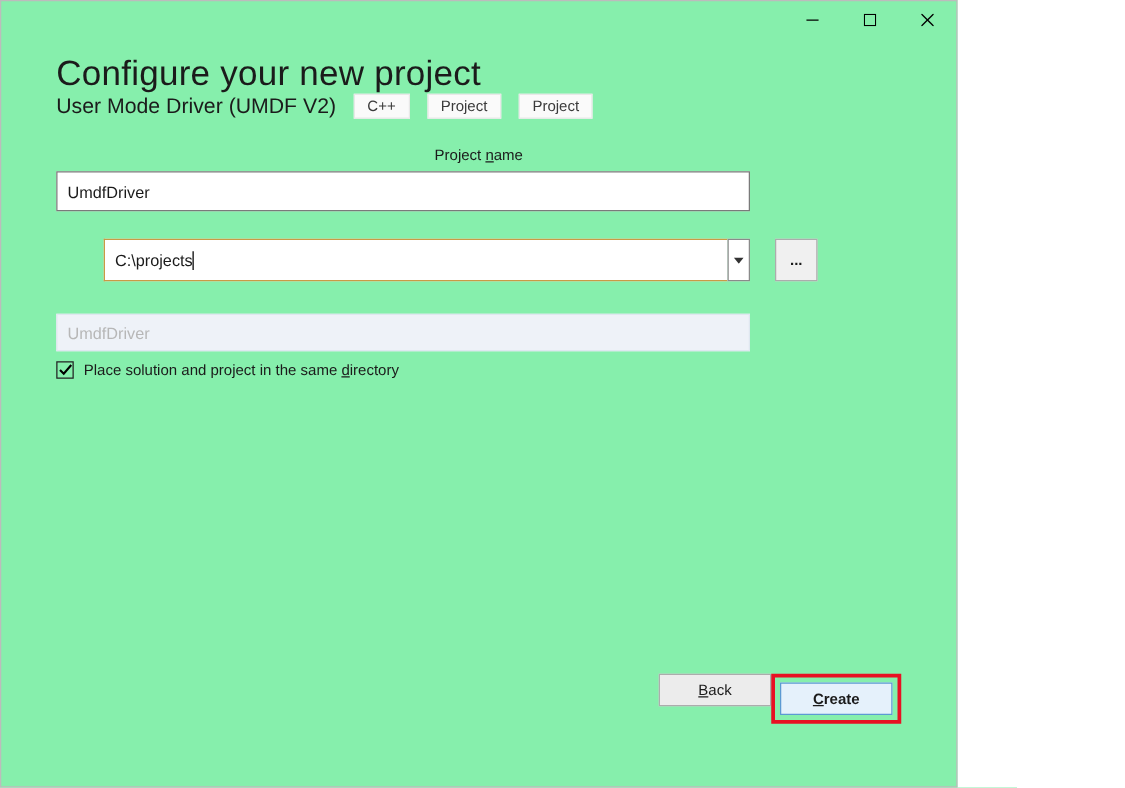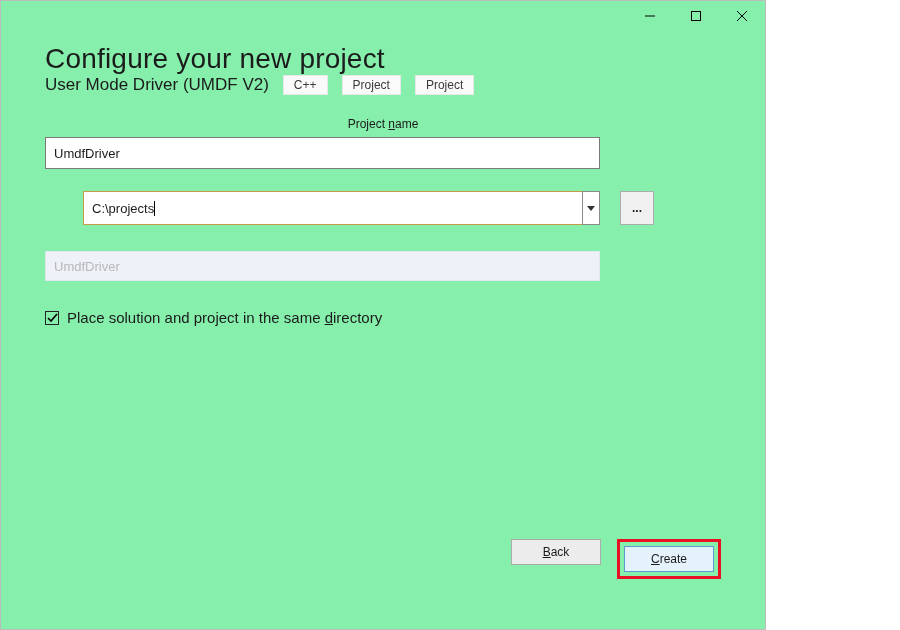--- a/index.html
+++ b/index.html
@@ -148,61 +148,62 @@
       height: 30px;
       border: 1px solid #dfe7f0;
       background: #eef2f8;
       padding: 0 8px;
       display: flex;
       align-items: center;
       font-size: 13px;
       color: #b7b7b7;
     }
     .checkbox-row {
-      margin-top: 28px;
+      margin-top: 8px;
       display: flex;
       align-items: center;
       gap: 8px;
-      font-size: 15px;
+      font-size: 12px;
     }
     .checkbox {
       width: 14px;
       height: 14px;
       border: 1px solid #222;
       display: flex;
       align-items: center;
       justify-content: center;
       cursor: pointer;
     }
     .checkbox svg { display: block; }
     .button-row {
       position: absolute;
       bottom: 32px;
       right: 0;
       display: flex;
-      gap: 16px;
+      gap: 0;
     }
     .dlg-btn {
       width: 90px;
       height: 26px;
       border: 1px solid #acacac;
       background: #ececec;
       display: flex;
       align-items: center;
       justify-content: center;
       font-size: 12px;
       cursor: pointer;
     }
     .create-outline {
       border: 3px solid #e81123;
       padding: 4px;
     }
     .dlg-btn.primary {
       border: 1px solid #5c9ad2;
       background: #e5f1fb;
+      font-weight: bold;
     }
   </style>
 </head>
 <body>
 
 <div class="window">
   <div class="titlebar">
     <div class="tb-btn" title="Minimize">
       <svg width="10" height="10">
           <line x1="0" y1="5" x2="10" y2="5" stroke="#000" stroke-width="1"></line>

